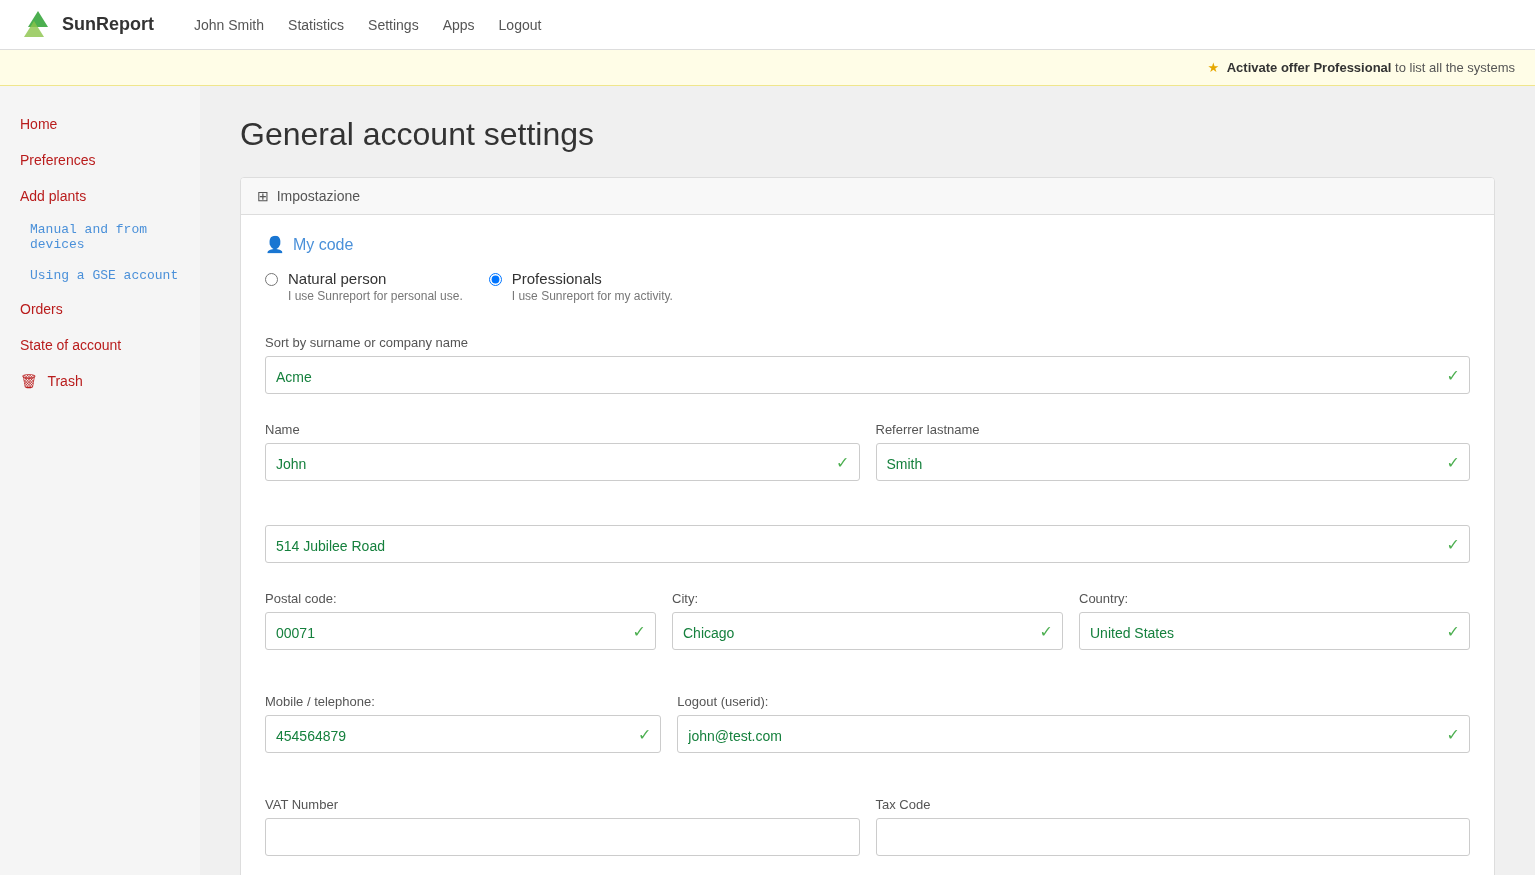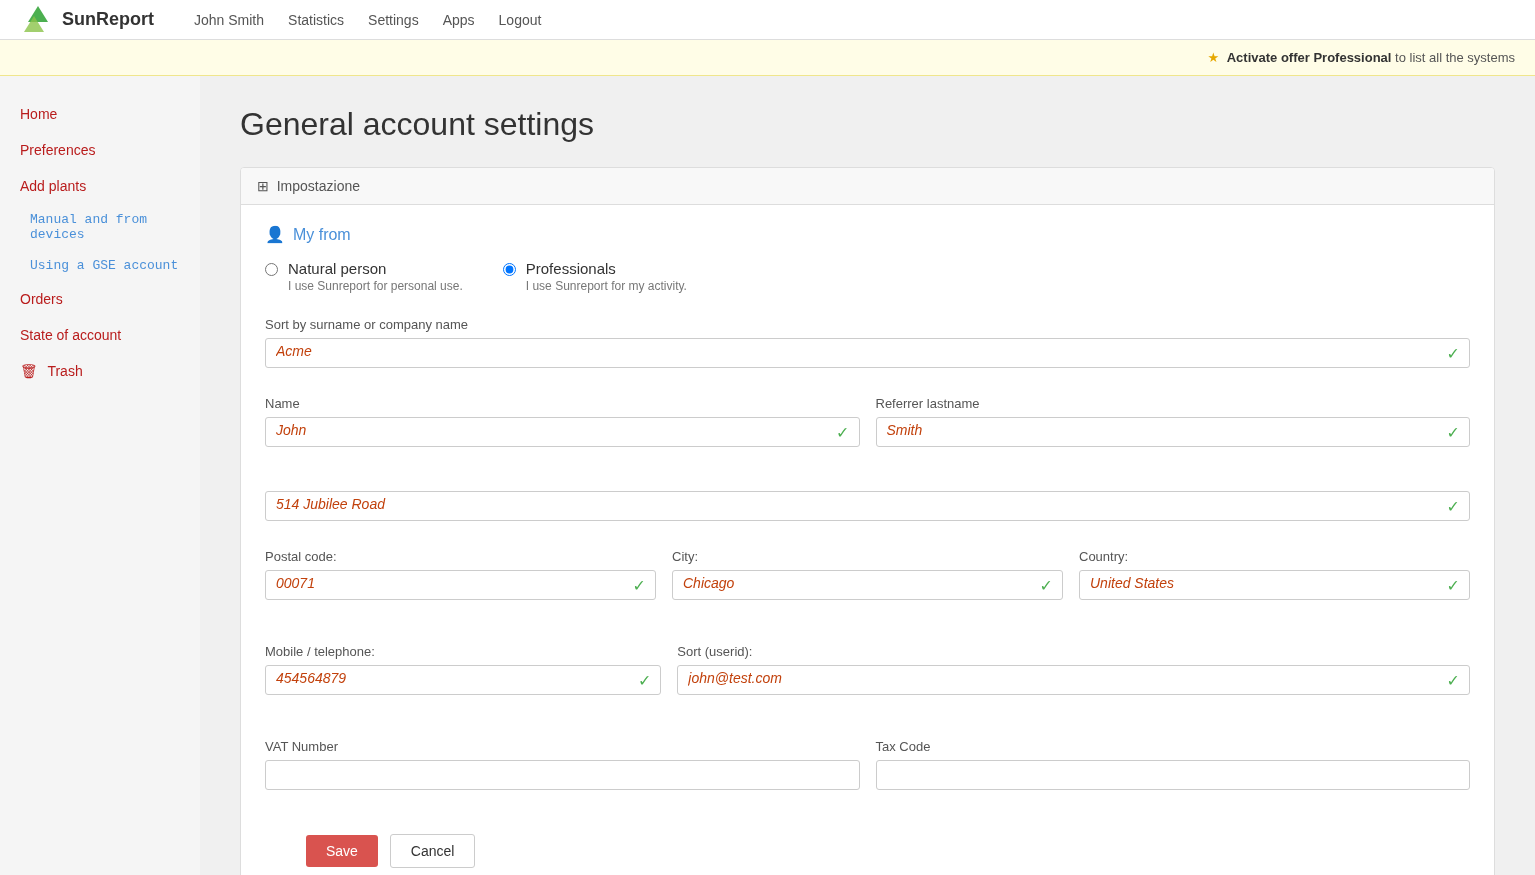--- a/index.html
+++ b/index.html
@@ -2,21 +2,21 @@
 <html><head>
   <meta charset="utf-8">
   <style>
     * { box-sizing: border-box; margin: 0; padding: 0; }
     body { font-family: Arial, sans-serif; font-size: 14px; background: #f0f0f0; color: #333; }
 
     
     .header {
       background: #fff;
       border-bottom: 1px solid #ddd;
-      height: 40px;
+      height: 50px;
       display: flex;
       align-items: center;
       padding: 0 20px;
       gap: 30px;
     }
     .logo {
       display: flex;
       align-items: center;
       gap: 6px;
       font-weight: bold;
@@ -116,22 +116,22 @@
       font-size: 16px;
       margin-bottom: 16px;
       display: flex;
       align-items: center;
       gap: 8px;
     }
 
     
     .radio-group {
       display: flex;
-      gap: 40px;
-      margin-bottom: 24px;
+      gap: 26px;
+      margin-bottom: 32px;
     }
     .radio-option {
       display: flex;
       align-items: flex-start;
       gap: 10px;
     }
     .radio-option input[type="radio"] {
       margin-top: 3px;
       cursor: pointer;
     }
@@ -144,27 +144,26 @@
       display: block;
       margin-bottom: 6px;
       font-size: 13px;
       color: #555;
     }
     .input-wrap {
       position: relative;
     }
     .input-wrap input {
       width: 100%;
-      padding: 4px 32px 8px 10px;
+      padding: 12px 32px 8px 10px;
       border: 1px solid #ccc;
       border-radius: 3px;
       font-size: 14px;
-      color: #c2410c;
+      color: #15803d;
       outline: none;
-      font-style: italic;
     }
     .check-icon {
       position: absolute;
       right: 10px;
       top: 50%;
       transform: translateY(-50%);
       color: #4CAF50;
       font-size: 16px;
     }
 
@@ -259,21 +258,21 @@
 
     <div class="card">
       <div class="card-header">
         <span class="grid-icon">⊞</span>
         <span>Impostazione</span>
       </div>
       <div class="card-body">
 
         <div class="section-title">
           <span>👤</span>
-          <span>My from</span>
+          <span>My code</span>
         </div>
 
         <div class="radio-group">
           <div class="radio-option">
             <input type="radio" name="account-type" style="">
             <div>
               <div class="radio-label">Natural person</div>
               <div class="radio-desc">I use Sunreport for personal use.</div>
             </div>
           </div>
@@ -357,21 +356,21 @@
             <div class="form-group">
               <label class="form-label">Mobile / telephone:</label>
               <div class="input-wrap">
                 <input type="text" value="454564879" style="">
                 <span class="check-icon">✓</span>
               </div>
             </div>
           </div>
           <div class="form-col form-col-2">
             <div class="form-group">
-              <label class="form-label">Sort (userid):</label>
+              <label class="form-label">Logout (userid):</label>
               <div class="input-wrap">
                 <input type="text" value="john@test.com" style="">
                 <span class="check-icon">✓</span>
               </div>
             </div>
           </div>
         </div>
 
         <div class="form-row">
           <div class="form-col">

